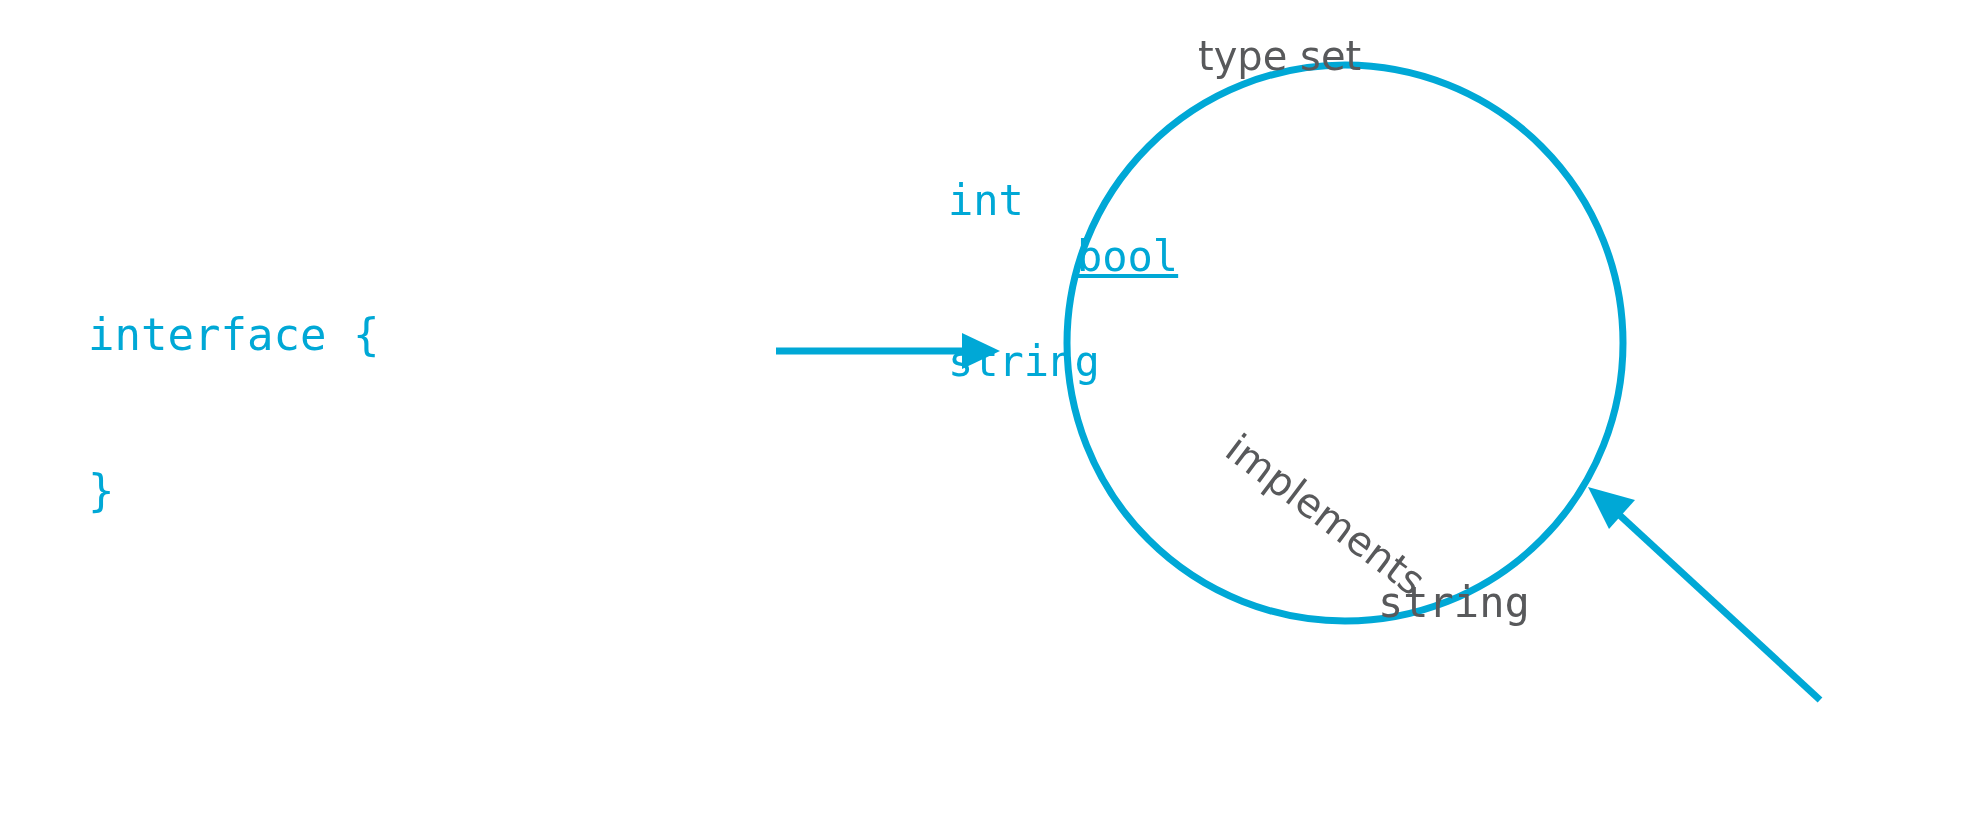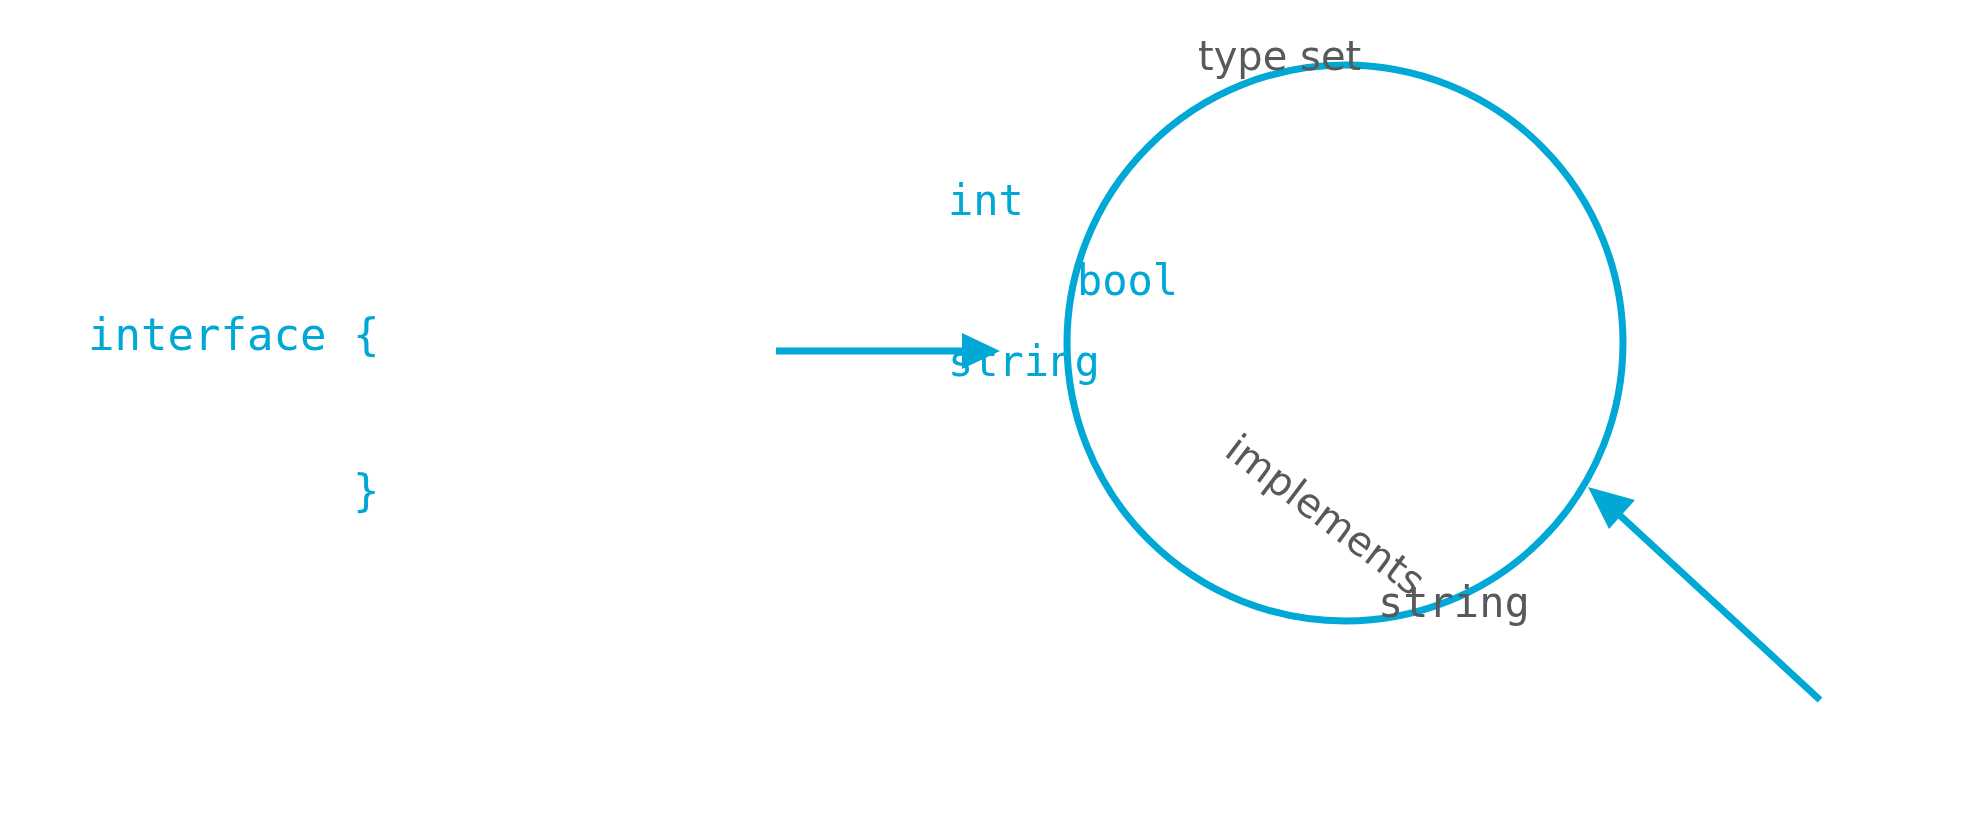--- a/index.html
+++ b/index.html
@@ -24,31 +24,30 @@
     font-family: "DejaVu Sans Mono", monospace;
     font-size: 44px;
     line-height: 52px;
     color: #00a8d6;
     white-space: pre;
     letter-spacing: 0px;
   }
   .code-line {
     white-space: pre;
     display: block;
-    text-align: right;
   }
   .type-label {
     position: absolute;
     font-family: "DejaVu Sans Mono", monospace;
     font-size: 42px;
     color: #00a8d6;
     white-space: pre;
   }
   #label-int   { left: 948px;  top: 168px; margin-top: 8px; }
-  #label-bool  { left: 1077px; top: 256px; }
+  #label-bool  { left: 1077px; top: 232px; text-decoration: underline; }
   #label-string{ left: 948px;  top: 337px; }
 
   .gray-label {
     position: absolute;
     font-family: "DejaVu Sans", sans-serif;
     font-size: 40px;
     color: #58595b;
     white-space: pre;
     text-align: right;
   }

